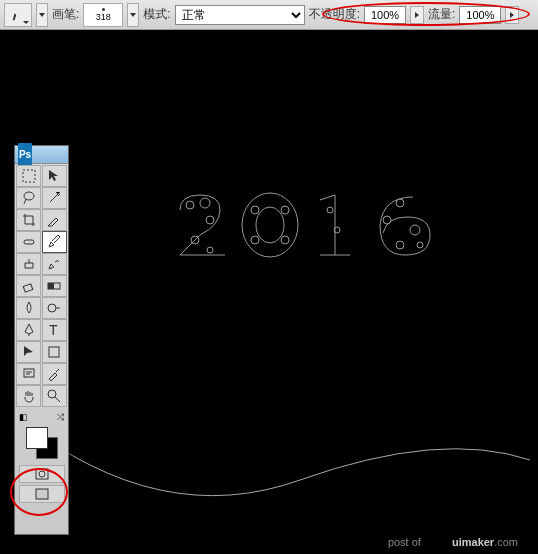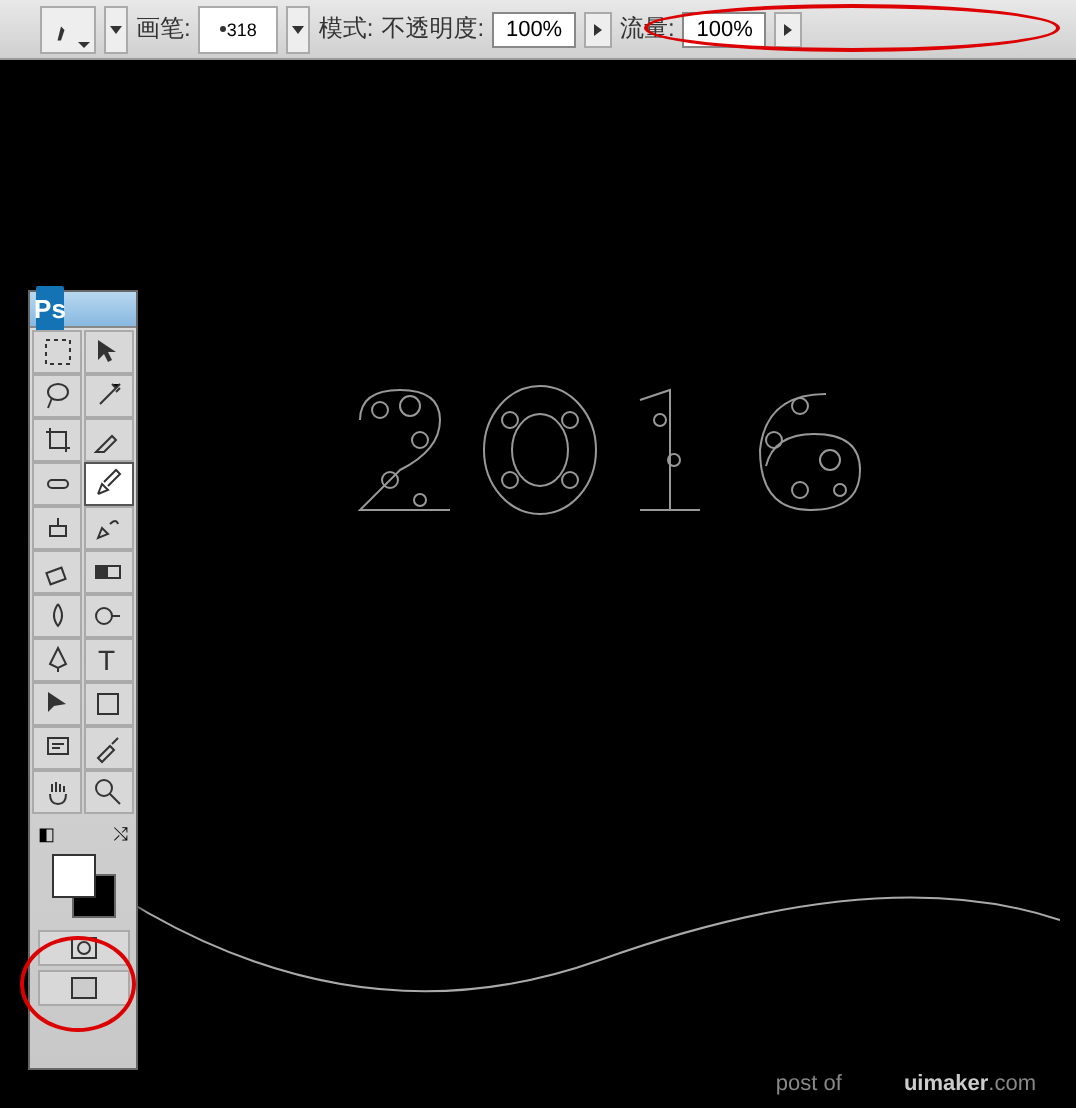--- a/index.html
+++ b/index.html
@@ -1,37 +1,37 @@
 <!DOCTYPE html>
 <html><head>
   <meta charset="utf-8">
   <style>
     * { margin: 0; padding: 0; box-sizing: border-box; }
     body { font-family: "SimSun", Arial, sans-serif; background: #fff; width: 538px; height: 554px; overflow: hidden; position: relative; }
     
-    .options-bar { height: 30px; background: linear-gradient(#e8e8e8, #d0d0d0); border-bottom: 1px solid #999; display: flex; align-items: center; padding: 2px 20px; font-size: 12px; gap: 4px; }
+    .options-bar { height: 30px; background: linear-gradient(#e8e8e8, #d0d0d0); border-bottom: 1px solid #999; display: flex; align-items: center; padding: 2px 4px; font-size: 12px; gap: 4px; }
     .tool-preset { width: 28px; height: 24px; background: #eee; border: 1px solid #aaa; display: flex; align-items: center; justify-content: center; position: relative; }
     .tool-preset::after { content: ''; position: absolute; right: 2px; bottom: 2px; border-left: 3px solid transparent; border-right: 3px solid transparent; border-top: 3px solid #333; }
     .dropdown-arrow { width: 12px; height: 24px; border: 1px solid #aaa; background: #eee; display: flex; align-items: center; justify-content: center; }
     .dropdown-arrow::after { content: ''; border-left: 3px solid transparent; border-right: 3px solid transparent; border-top: 4px solid #333; }
-    .brush-preview { width: 40px; height: 24px; background: #fff; border: 1px solid #aaa; display: flex; flex-direction: row; align-items: center; justify-content: center; font-size: 9px; }
+    .brush-preview { width: 40px; height: 24px; background: #fff; border: 1px solid #aaa; display: flex; flex-direction: column; align-items: center; justify-content: center; font-size: 9px; }
     .brush-dot { width: 3px; height: 3px; background: #333; border-radius: 50%; margin-bottom: 1px; }
     .label { color: #333; }
     .mode-select { width: 130px; height: 20px; border: 1px solid #888; background: #fff; font-size: 12px; padding: 0 2px; outline: none; }
     .value-input { width: 42px; height: 18px; border: 1px solid #888; background: #fff; font-size: 11px; text-align: center; padding: 0 2px; }
     .mini-arrow { width: 14px; height: 18px; border: 1px solid #aaa; background: #eee; display: flex; align-items: center; justify-content: center; }
     .mini-arrow::after { content: ''; border-top: 3px solid transparent; border-bottom: 3px solid transparent; border-left: 4px solid #333; }
     
     .highlight-oval { position: absolute; border: 2px solid #d00; border-radius: 50%; pointer-events: none; z-index: 100; }
     
     .canvas-area { position: absolute; top: 30px; left: 0; right: 0; bottom: 0; background: #000; }
     
     .toolbox { position: absolute; left: 14px; top: 145px; width: 55px; height: 390px; background: linear-gradient(#dcdcdc, #c8c8c8); border: 1px solid #666; box-shadow: 2px 2px 4px rgba(0,0,0,0.5); z-index: 50; }
     .toolbox-header { height: 18px; background: linear-gradient(#b8d8f0, #88b8e0); border-bottom: 1px solid #888; display: flex; align-items: center; padding: 0 3px; }
-    .ps-logo { width: 14px; height: 24px; background: #1473b5; color: #fff; font-size: 13px; font-weight: bold; display: flex; align-items: center; justify-content: center; border-radius: 1px; }
+    .ps-logo { width: 14px; height: 24px; background: #1473b5; color: #fff; font-size: 10px; font-weight: bold; display: flex; align-items: center; justify-content: center; border-radius: 1px; }
     .tools-grid { display: grid; grid-template-columns: 1fr 1fr; gap: 0; padding: 1px; }
     .tool-btn { width: 25px; height: 22px; border: 1px solid #aaa; background: #d8d8d8; display: flex; align-items: center; justify-content: center; cursor: pointer; font-size: 14px; }
     .tool-btn.active { background: #fff; border: 1px solid #555; }
     .tool-btn svg { width: 16px; height: 16px; }
     
     .color-swatch-area { padding: 4px; display: flex; flex-direction: column; align-items: center; gap: 4px; }
     .swap-row { display: flex; justify-content: space-between; width: 100%; font-size: 9px; }
     .color-swatches { position: relative; width: 32px; height: 32px; }
     .fg-color { position: absolute; top: 0; left: 0; width: 22px; height: 22px; background: #fff; border: 1px solid #333; z-index: 2; }
     .bg-color { position: absolute; bottom: 0; right: 0; width: 22px; height: 22px; background: #000; border: 1px solid #666; z-index: 1; }
@@ -59,20 +59,23 @@
       </svg>
   </div>
   <div class="dropdown-arrow"></div>
   <span class="label">画笔:</span>
   <div class="brush-preview">
     <div class="brush-dot"></div>
     <span>318</span>
   </div>
   <div class="dropdown-arrow"></div>
   <span class="label">模式:</span>
+  <select class="mode-select">
+    <option>正常</option>
+  </select>
   <span class="label">不透明度:</span>
   <input class="value-input" value="100%" style="">
   <div class="mini-arrow"></div>
   <span class="label">流量:</span>
   <input class="value-input" value="100%" style="">
   <div class="mini-arrow"></div>
 </div>
 
 <div class="highlight-oval" style="top:2px; left:322px; width:208px; height:24px;"></div>
 

